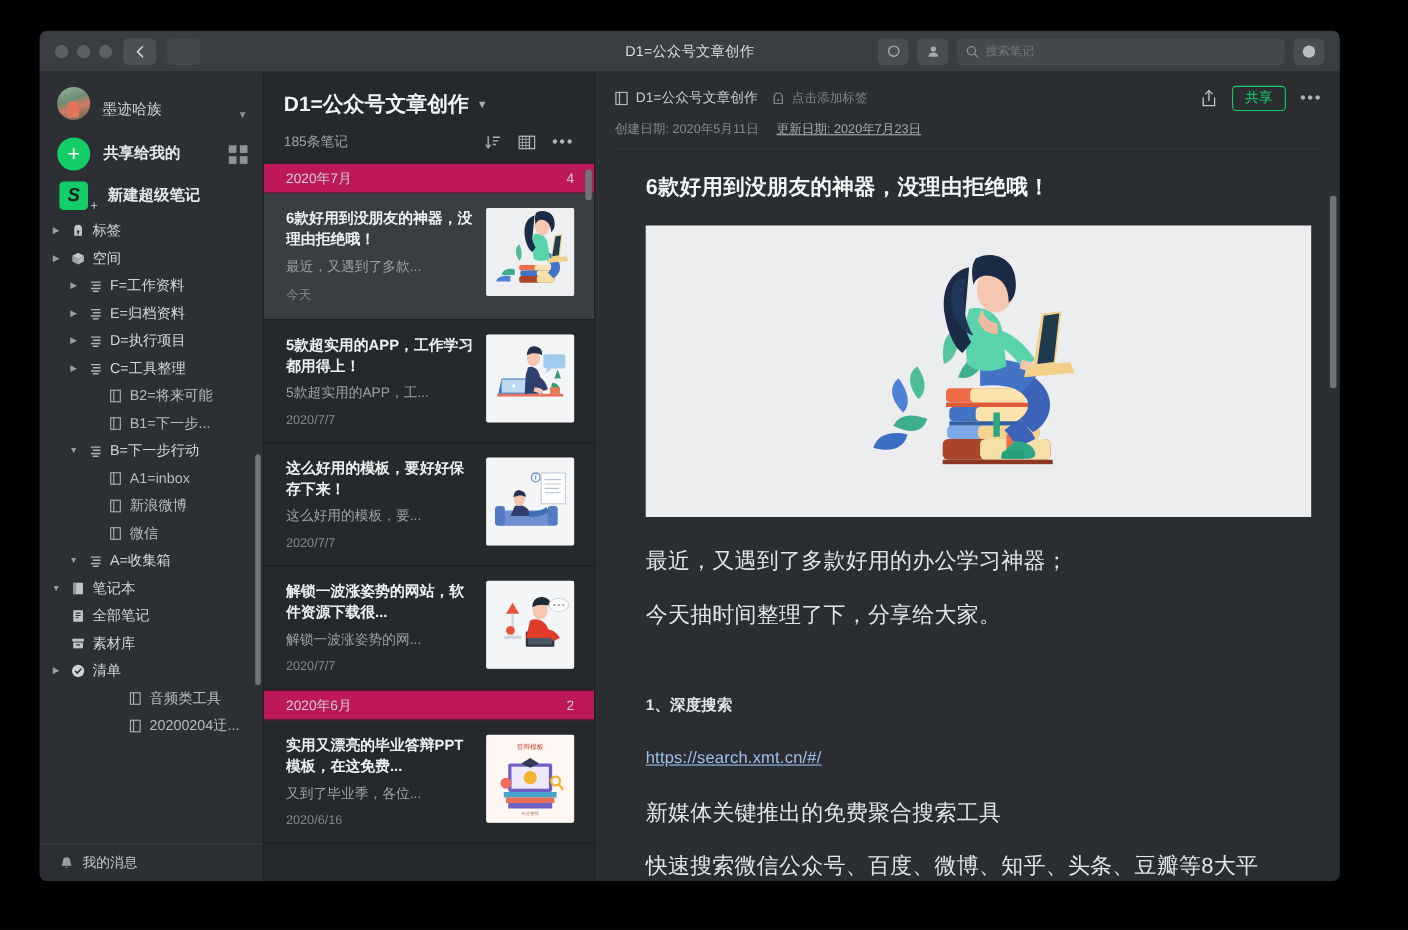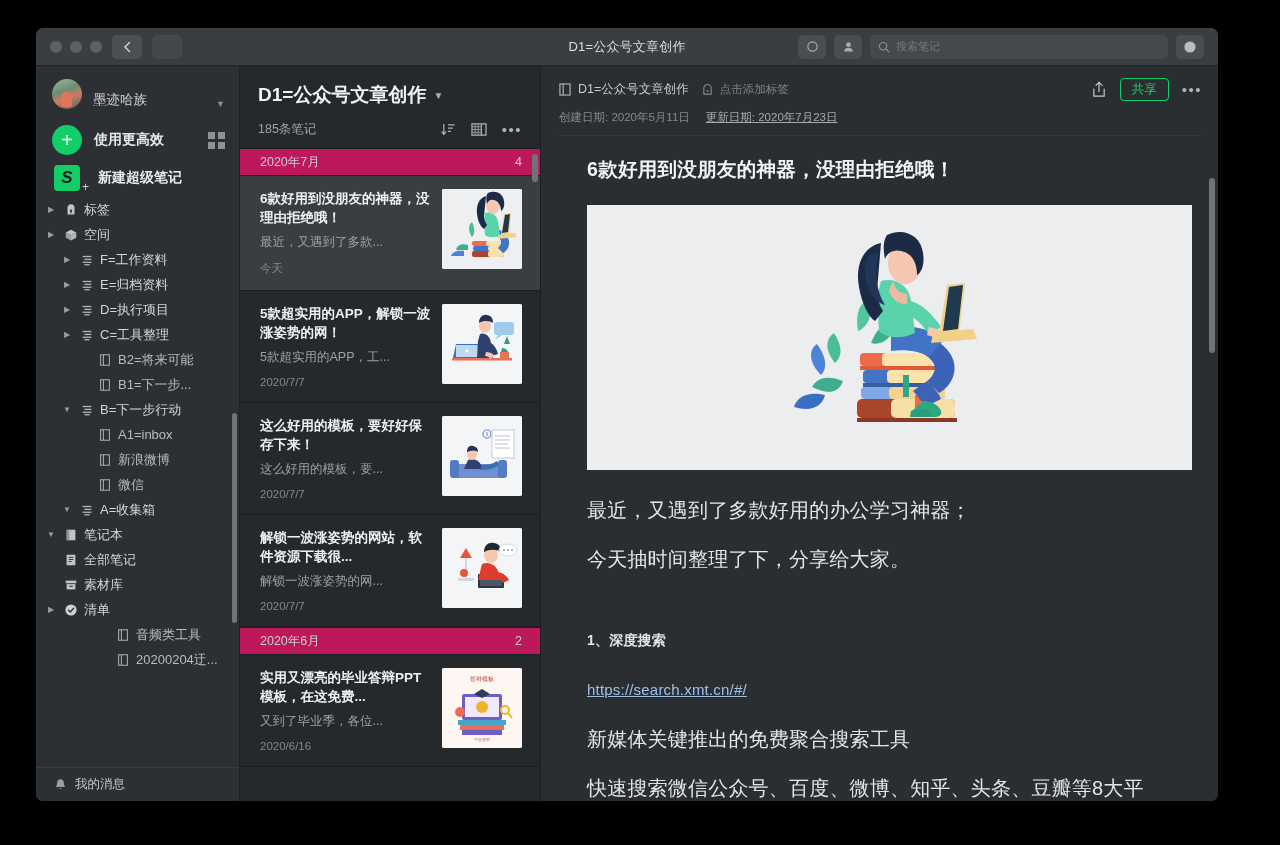--- a/index.html
+++ b/index.html
@@ -308,21 +308,21 @@
     <div class="sidebar">
 
       <div class="account">
         <div class="avatar"></div>
         <div class="account-name">墨迹哈族</div>
         <div class="chev">▼</div>
       </div>
 
       <div class="action-row">
         <div class="circle-plus">+</div>
-        <div class="action-label">使用更高效</div>
+        <div class="action-label">共享给我的</div>
         <div class="grid-icon">
             <i></i>
             <i></i>
             <i></i>
             <i></i>
           </div>
       </div>
 
       <div class="action-row" style="height:34px;">
         <div class="s-badge">S</div>
@@ -609,21 +609,21 @@
                 <path d="M44 7c-7 2-10 9-9 18 1 8 4 13 7 15l3-4c-2-3-3-6-3-9z" fill="#1b2b45"></path>
                 <path d="M46 4c7-3 15 0 16 8 1 5-1 9-3 10 0-6-3-10-7-11-4-1-6 1-7 4-1-5-1-9 1-11z" fill="#1b2b45"></path>
                 <path d="M62 25l7-1-2 21-8 1z" fill="#f2d08a"></path>
                 <path d="M63 26l5-1-2 18-6 1z" fill="#1f3a4d"></path>
                 <path d="M56 46l17-2 2 4-19 2z" fill="#f2d08a"></path>
               </svg>
             </div>
           </div>
           <div class="note-item">
             <div class="ni-text">
-              <div class="ni-title">5款超实用的APP，解锁一波涨姿势的网！</div>
+              <div class="ni-title">5款超实用的APP，工作学习都用得上！</div>
               <div class="ni-snip">5款超实用的APP，工...</div>
               <div class="ni-date">2020/7/7</div>
             </div>
             <div class="ni-thumb">
               <svg viewBox="0 0 80 80">
                 <rect width="80" height="80" fill="#f4f5f6"></rect>
                 <rect x="52" y="18" width="20" height="13" rx="3" fill="#9ecbee"></rect>
                 <path d="M56 31l-3 5 7-5z" fill="#9ecbee"></path>
                 <rect x="10" y="54" width="60" height="2.5" fill="#e8705a"></rect>
                 <path d="M14 40h22l3 14H11z" fill="#3c6fb5"></path>

